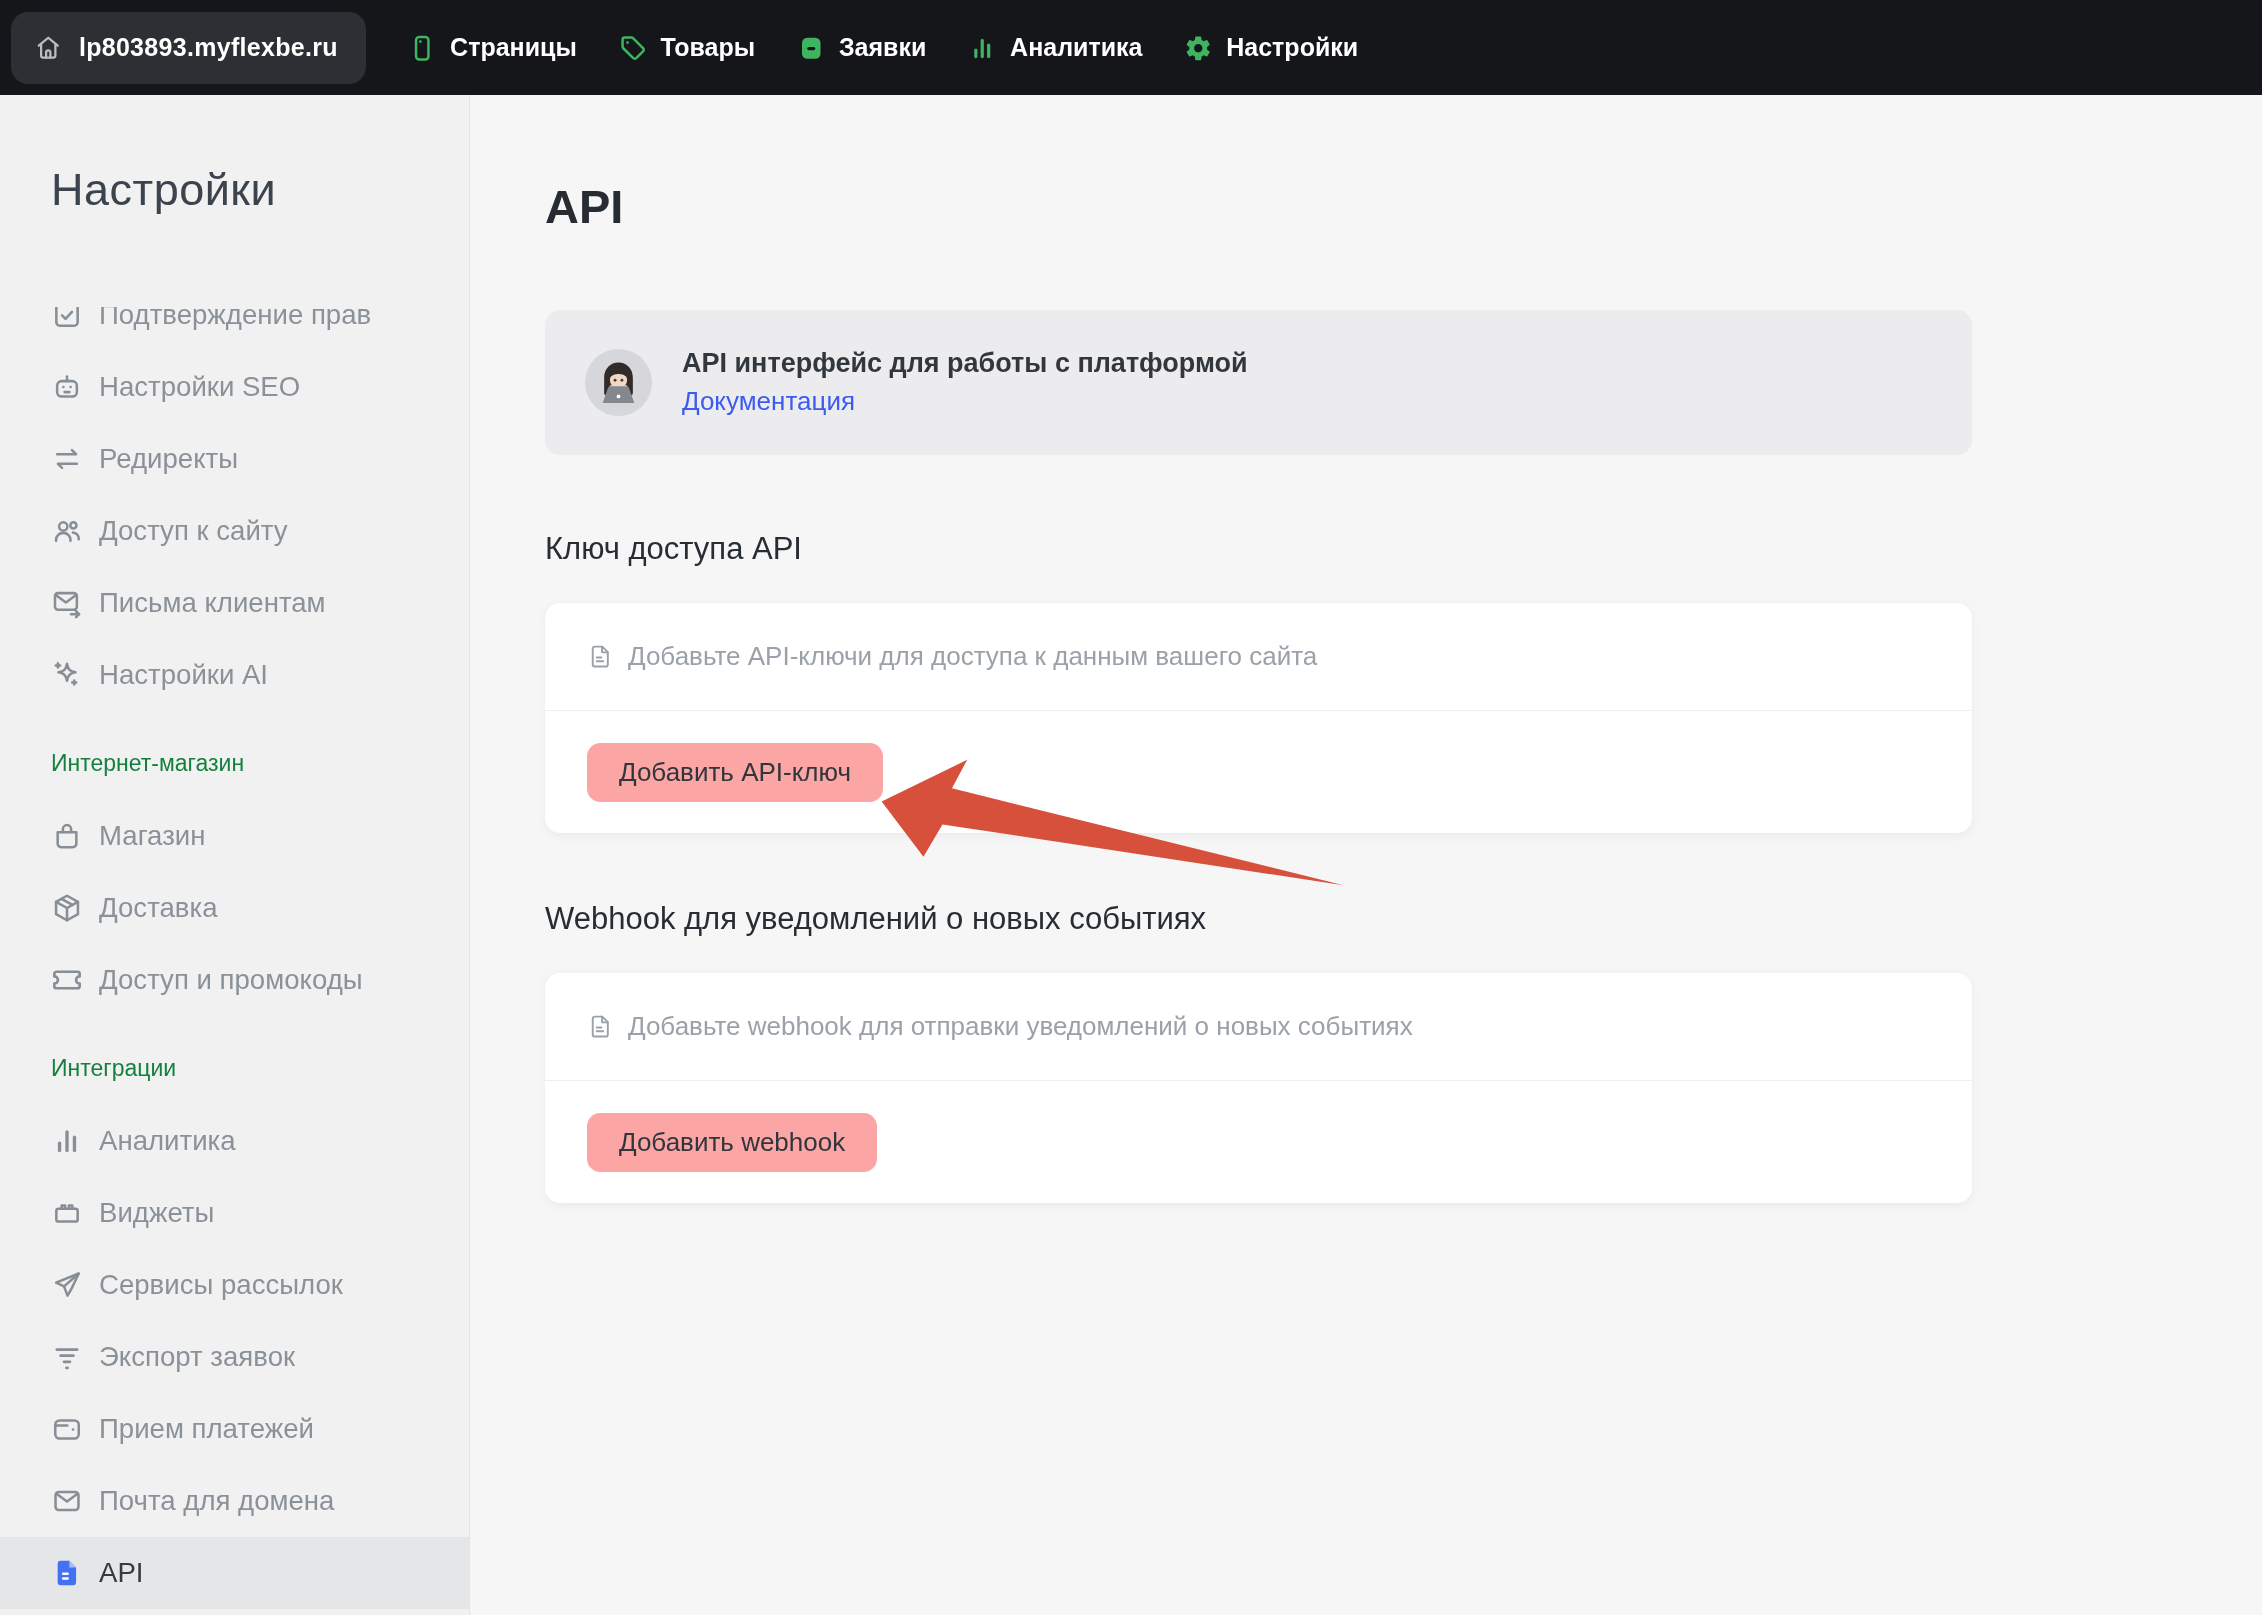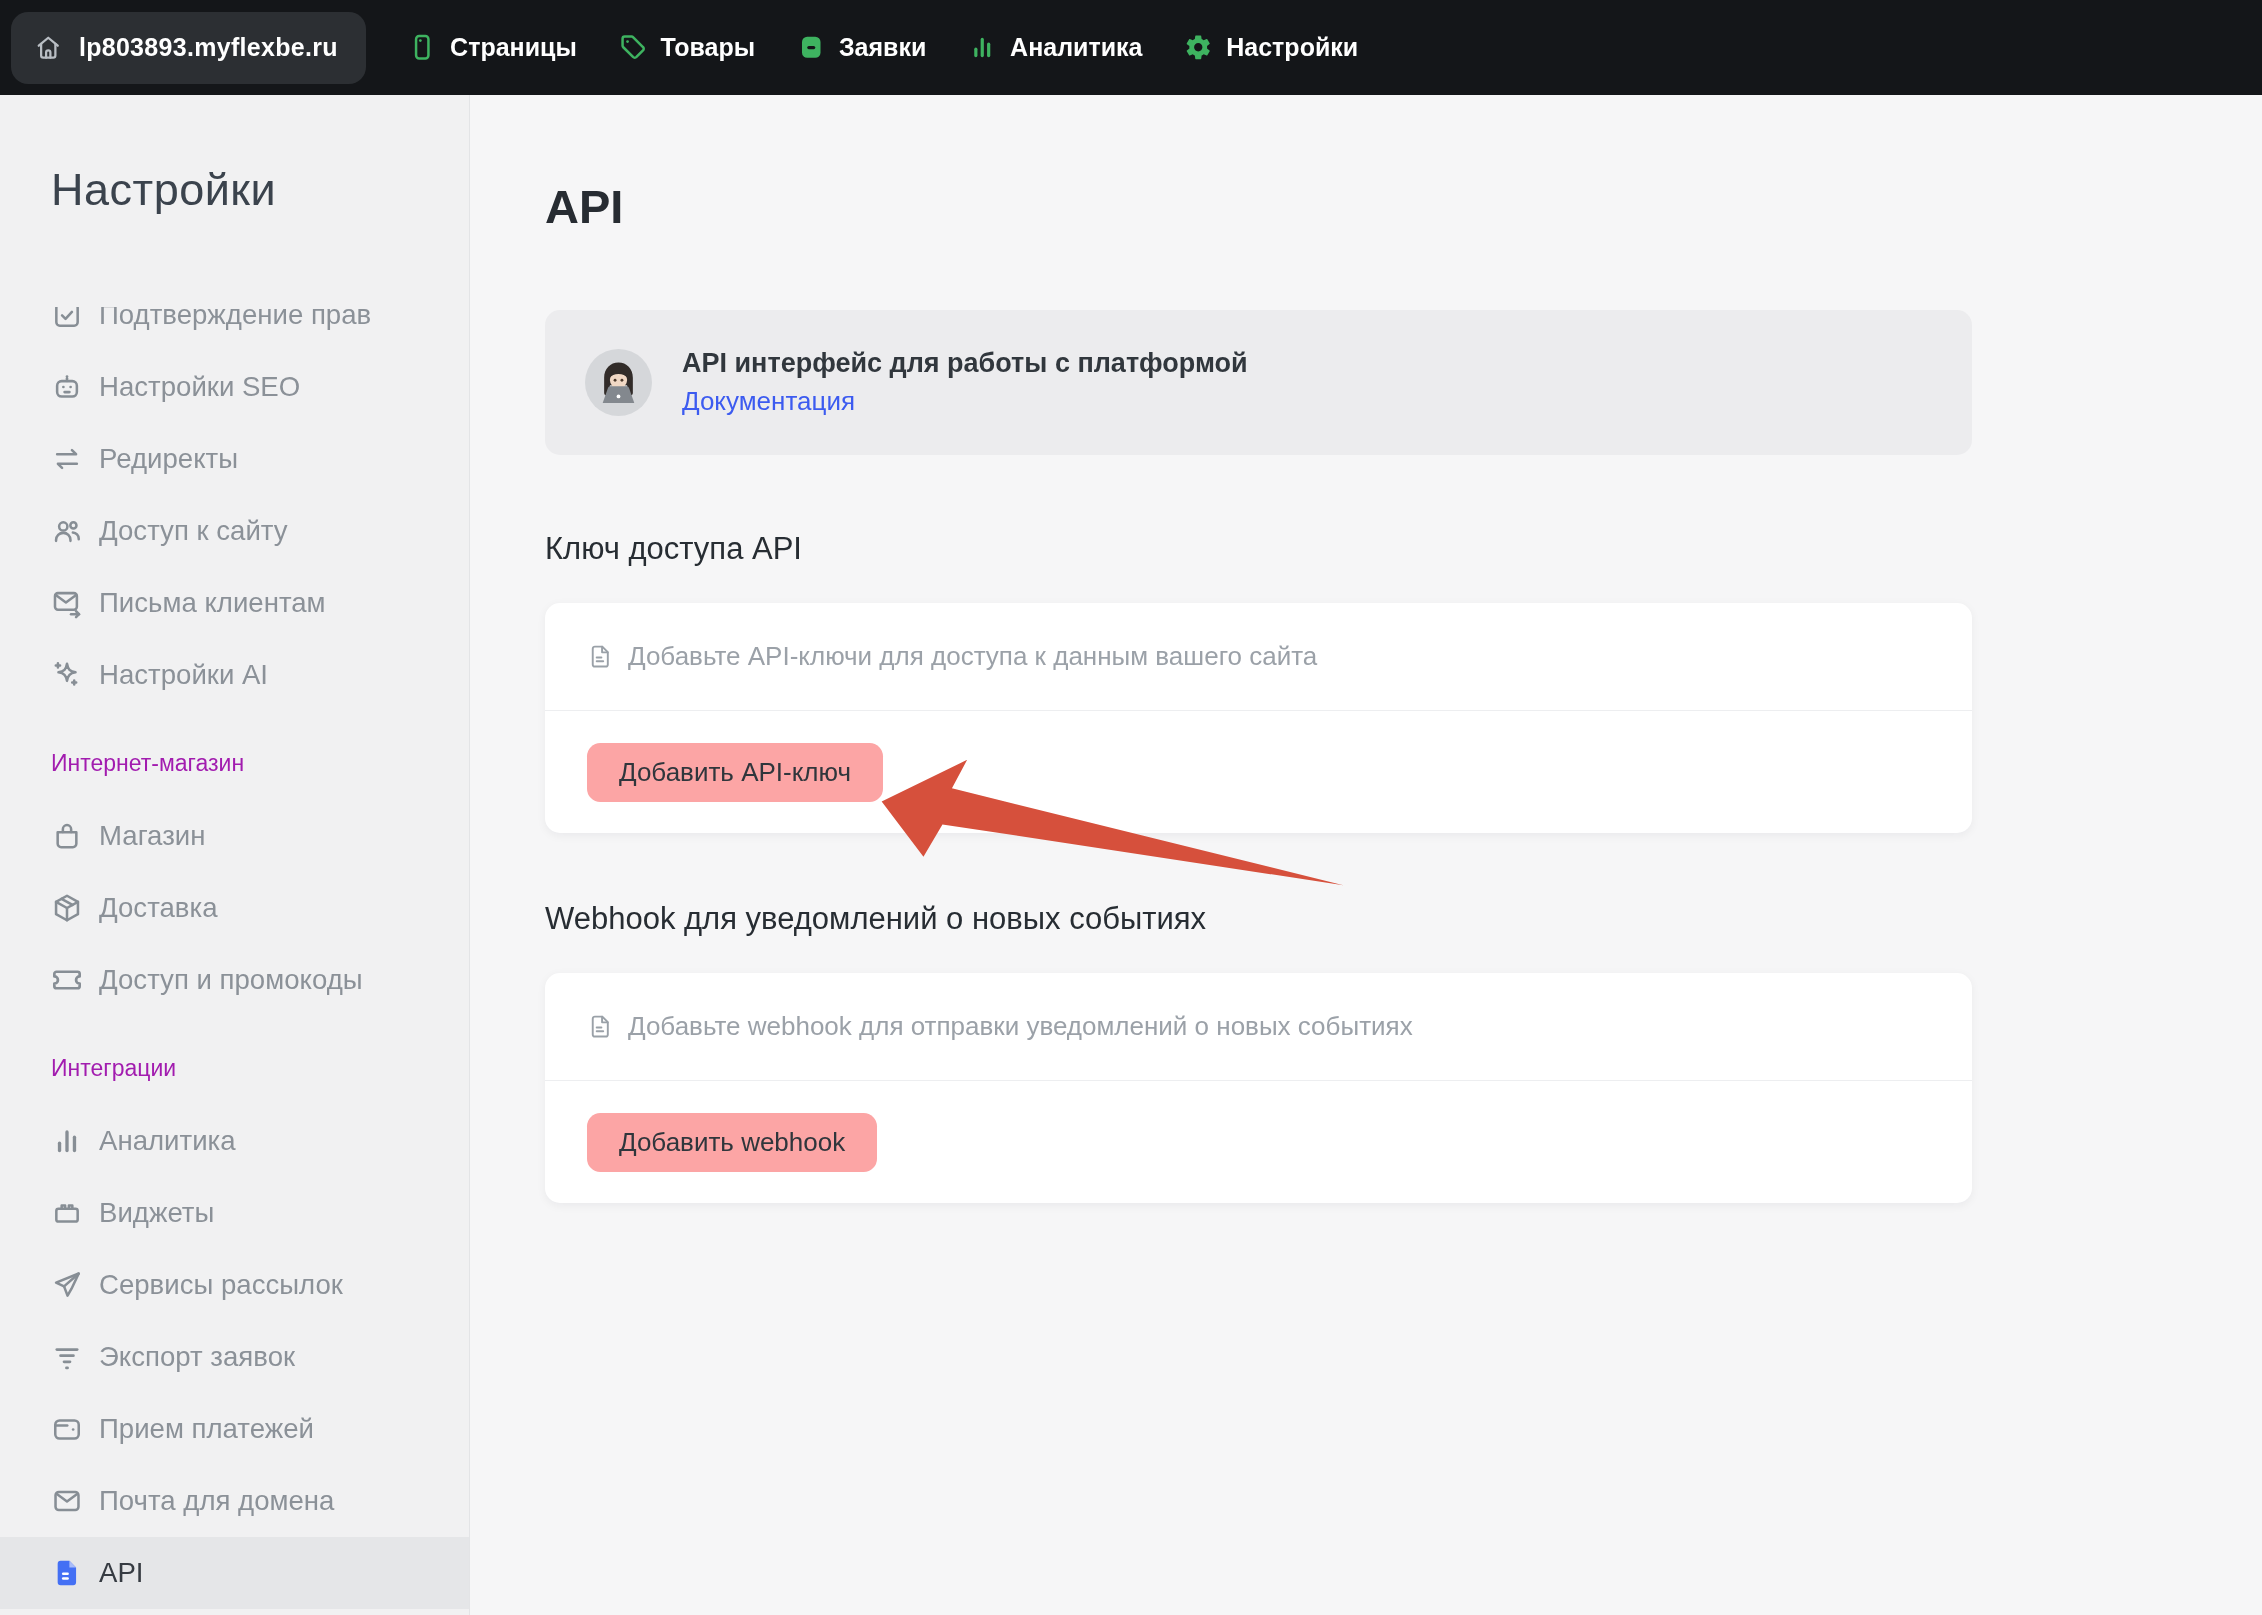--- a/index.html
+++ b/index.html
@@ -15,40 +15,40 @@
     position:absolute; left:0; top:0; width:2263px; height:95px;
     background:#141619; display:flex; align-items:center; z-index:6;
   }
   .domain-chip {
     margin-left:11.4px; height:72px; border-radius:17px; background:#2c2f33;
     display:flex; align-items:center; gap:16px; padding:0 28.5px 0 23px; cursor:pointer;
   }
   .domain-chip .home-ic { width:28.5px; height:28.5px; color:#b9bec4; }
   .domain-text { color:#ffffff; font-size:25px; font-weight:700; letter-spacing:0.3px; white-space:nowrap; }
   .topnav { display:flex; align-items:center; margin-left:42px; gap:42px; }
-  .topnav-item { display:flex; align-items:center; gap:13.3px; cursor:pointer; }
+  .topnav-item { display:flex; align-items:flex-end; gap:13.3px; cursor:pointer; }
   .topnav-item .ic { width:28.5px; height:28.5px; }
   .topnav-label { color:#ffffff; font-size:25px; font-weight:700; white-space:nowrap; }
 
   
   .sidebar {
     position:absolute; left:0; top:95px; width:470px; bottom:0;
     background:#f1f1f2; border-right:1px solid #e3e4e6;
   }
   .sidebar-title { margin:68px 0 0 51px; font-size:45px; line-height:53px; font-weight:400; color:#3b434d; letter-spacing:0.5px; }
   .nav { margin-top:91px; overflow:hidden; }
   .nav-item {
     height:72px; display:flex; align-items:center; gap:16px;
     padding-left:51px; font-size:27.6px; color:#8b9198; cursor:pointer; white-space:nowrap;
   }
   .nav-item.first { margin-top:-28.5px; }
   .nav-item .ic { width:32px; height:32px; flex:0 0 32px; color:#878e95; }
   .nav-label {
     height:72px; margin-top:17px; display:flex; align-items:center;
-    padding-left:51px; font-size:23px; color:#a21caf; white-space:nowrap;
+    padding-left:51px; font-size:23px; color:#15803d; white-space:nowrap;
   }
   .nav-item.active { background:#e5e6e8; color:#363b42; }
   .nav-item.active .ic { color:#4470f4; }
 
   
   .main { position:absolute; left:471px; top:95px; right:0; bottom:0; padding-left:74px; }
   .page-title { font-size:47px; line-height:55px; font-weight:700; color:#272c32; margin-top:84px; }
   .infobox {
     margin-top:76px; width:1427px; height:145px; background:#ececee; border-radius:15px;
     display:flex; align-items:center; gap:30px; padding-left:40px;

